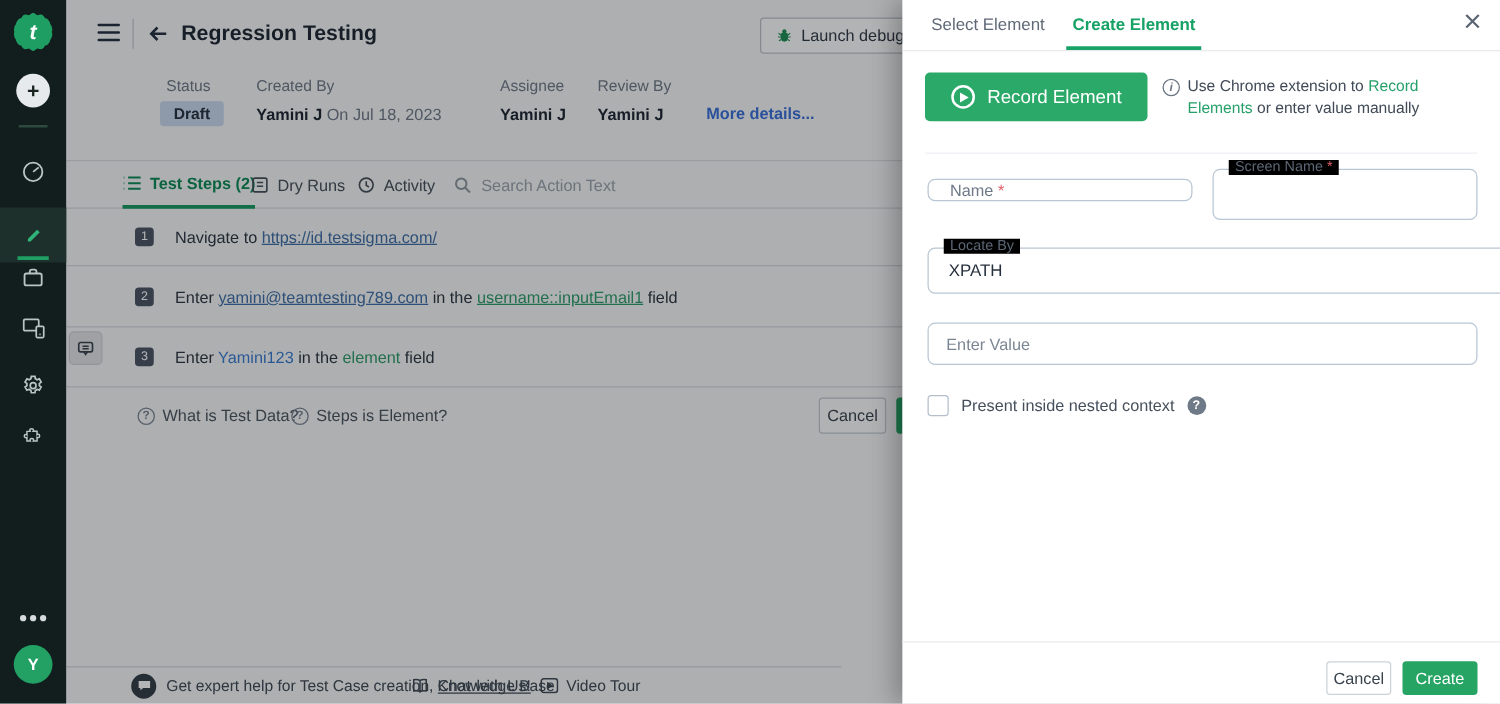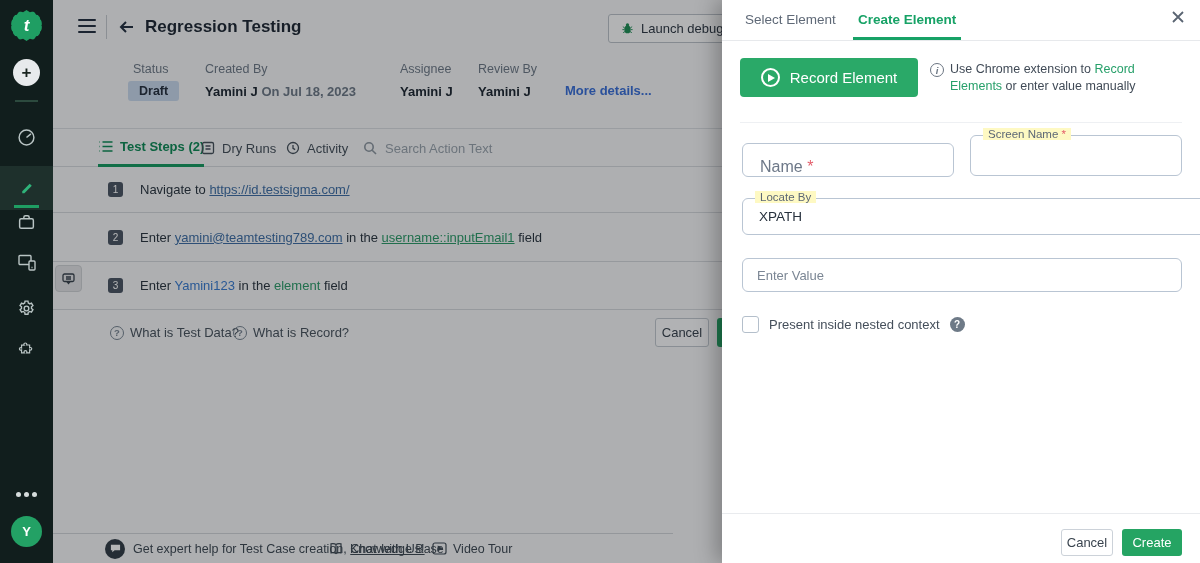--- a/index.html
+++ b/index.html
@@ -32,21 +32,21 @@
   .hdr-vdiv { position:absolute; left:53px; top:15px; width:1px; height:24px; background:#c4c9cf; }
   .back-arrow { position:absolute; left:64px; top:17px; color:#243041; }
   .page-title { position:absolute; left:92px; top:17px; font-size:17px; font-weight:bold; color:#1f2834; }
   .launch-btn { position:absolute; left:555px; top:14px; height:29px; padding:0 12px; display:flex; align-items:center; gap:7px;
                 background:#fcfcfd; border:1px solid #bcc2c9; border-radius:3px; font-size:13px; color:#2f3944; white-space:nowrap; }
 
   .meta-label { position:absolute; font-size:12.5px; color:#6e7987; }
   .meta-value { position:absolute; font-size:13px; color:#1d2631; font-weight:bold; }
   .status-badge { position:absolute; left:75px; top:81px; background:#c9d8ec; border-radius:3px; padding:3px 11px;
                   font-size:12.5px; font-weight:bold; color:#273140; }
-  .meta-date { font-weight:bold; color:#6e7987; }
+  .meta-date { font-weight:normal; color:#6e7987; }
   .more-details { position:absolute; left:512px; top:83px; font-size:13px; font-weight:bold; color:#3a6fd8; }
 
   .tabsbar { position:absolute; left:0; top:128px; width:669px; height:39px; border-top:1px solid #dadde1; border-bottom:1px solid #d6d9dd; }
   .tab { position:absolute; top:0; height:38px; display:flex; align-items:center; gap:7px; font-size:13px; color:#454f5a; }
   .tab.active { color:#0f8a57; font-weight:bold; border-bottom:3px solid #169a61; }
   .tab-search { position:absolute; left:310px; top:0; height:38px; display:flex; align-items:center; gap:8px; color:#8d96a0; }
   .tab-search input { border:none; outline:none; background:transparent; font-size:13px; color:#454f5a; width:130px; font-family:"Liberation Sans",sans-serif; }
   .tab-search input::placeholder { color:#99a2ac; }
 
   .step-row { position:absolute; left:0; width:669px; border-bottom:1px solid #d4d7db; display:flex; align-items:center; }
@@ -90,23 +90,23 @@
                 color:#fff; font-size:15px; display:flex; align-items:center; justify-content:center; gap:10px; font-family:"Liberation Sans",sans-serif; }
   .play-circle { width:19px; height:19px; border:2px solid #fff; border-radius:50%; display:flex; align-items:center; justify-content:center; }
   .play-tri { width:0; height:0; border-left:7px solid #fff; border-top:4.5px solid transparent; border-bottom:4.5px solid transparent; margin-left:2px; }
   .info-icon { position:absolute; left:208px; top:63px; width:14px; height:14px; border:1.2px solid #6b7582; border-radius:50%;
                color:#6b7582; font-size:9.5px; display:flex; align-items:center; justify-content:center; font-style:italic; font-weight:bold; }
   .info-text { position:absolute; left:228px; top:61px; width:240px; font-size:12.5px; color:#414b57; line-height:1.35; }
   .info-link { color:#27a06a; }
   .drawer-div1 { position:absolute; left:18px; top:122px; width:442px; height:1px; background:#eef0f3; }
 
   .fld { position:absolute; border:1px solid #b9c5d3; border-radius:6px; background:#fff; }
-  .fld-name { left:20px; top:143px; width:212px; height:34px; display:flex; align-items:flex-end; padding-left:17px; font-size:16px; color:#6d7888; }
+  .fld-name { left:20px; top:143px; width:212px; height:18px; display:flex; align-items:center; padding-left:17px; font-size:13px; color:#6d7888; }
   .fld-screen { left:248px; top:135px; width:212px; height:41px; }
-  .float-label { position:absolute; top:-8px; left:12px; background:#fef9c3; padding:0 5px; font-size:11.5px; color:#5c6775; white-space:nowrap; }
+  .float-label { position:absolute; top:-8px; left:12px; background:#000000; padding:0 5px; font-size:11.5px; color:#5c6775; white-space:nowrap; }
   .req { color:#e35d6a; }
   .fld-screen input, .fld-value input { width:100%; height:100%; border:none; outline:none; background:transparent;
         padding:0 14px; font-size:13px; font-family:"Liberation Sans",sans-serif; color:#0369a1; }
   .fld-locate { left:20px; top:198px; width:506px; height:37px; display:flex; align-items:center; padding:0 16px; font-size:13.5px; color:#27313d; }
   .caret { position:absolute; right:16px; top:16px; width:0; height:0; border-left:5px solid transparent; border-right:5px solid transparent; border-top:6px solid #3f4956; }
   .fld-value { left:20px; top:258px; width:440px; height:34px; }
   .fld-value input::placeholder { color:#7b8694; }
 
   .check-row { position:absolute; left:20px; top:316px; display:flex; align-items:center; gap:10px; }
   .checkbox { width:17px; height:17px; border:1.5px solid #b4bfcb; border-radius:3px; background:#fff; appearance:none; }
@@ -308,21 +308,21 @@
       </span>
     </div>
 
     <div class="help-row">
       <div class="help-item" style="left:57px">
         <span class="q-icon">?</span>
         <span>What is Test Data?</span>
       </div>
       <div class="help-item" style="left:180px">
         <span class="q-icon">?</span>
-        <span>What is Record?</span>
+        <span>Steps is Element?</span>
       </div>
       <div class="cancel-main">Cancel</div>
       <div class="green-sliver"></div>
     </div>
 
     <div class="main-footer">
       <span class="chat-circle">
         <svg width="11" height="11" viewBox="0 0 12 12" fill="#fff">
           <path d="M1 2h10v6H5L2.5 10V8H1z"></path>
           </svg>

